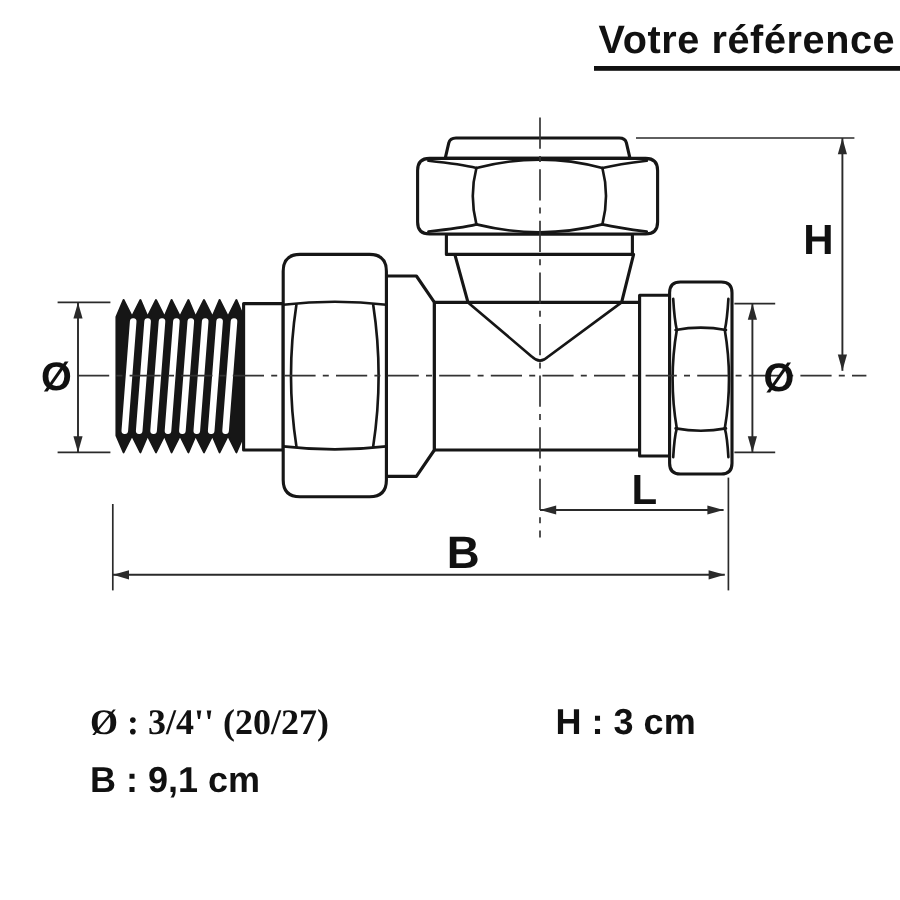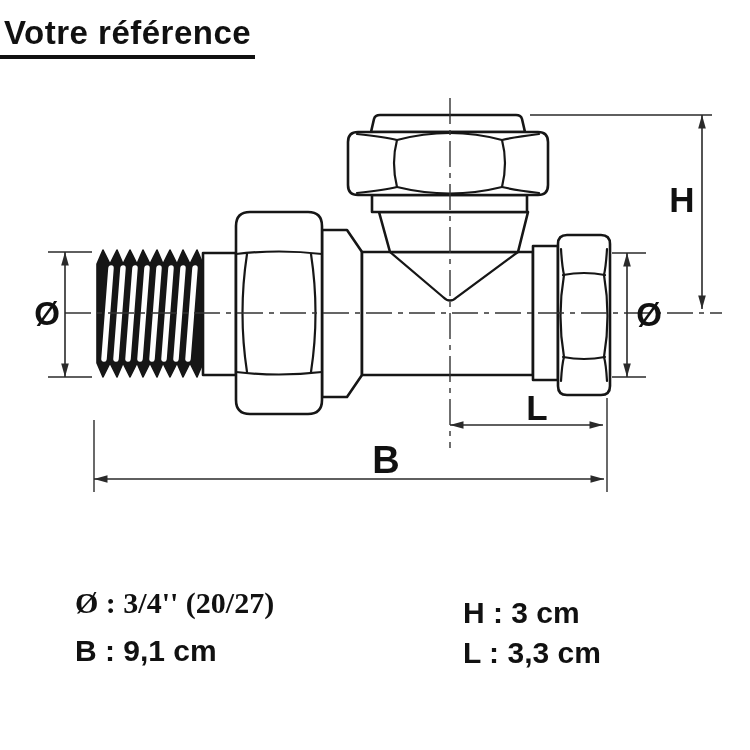--- a/index.html
+++ b/index.html
@@ -1,20 +1,20 @@
 <!DOCTYPE html>
 <html><head>
 <meta charset="utf-8">
 <style>
   html,body{margin:0;padding:0;background:#fff;}
   .stage{
     position:relative;width:750px;height:750px;background:#fff;overflow:hidden;
     font-family:"Liberation Sans", sans-serif;color:#111;
   }
-  .title-wrap{position:absolute;top:14px;left:0;right:0;text-align:left;margin:0;}
+  .title-wrap{position:absolute;top:14px;left:0;right:0;text-align:right;margin:0;}
   .title-wrap span{
     display:inline-block;font-size:33px;font-weight:bold;letter-spacing:.5px;
     border-bottom:4px solid #111;padding:0 4px 3px 4px;
   }
   svg{position:absolute;top:0;left:0;}
   .spec{position:absolute;font-size:30px;font-weight:bold;white-space:nowrap;}
   .part{fill:#fff;stroke:#161616;stroke-width:2.6;stroke-linejoin:round;}
   .detail{fill:none;stroke:#161616;stroke-width:2.2;stroke-linecap:round;}
   .threadfill{fill:#161616;stroke:#161616;stroke-width:1.6;stroke-linejoin:round;}
   .threadline{stroke:#fff;stroke-width:5.5;stroke-linecap:round;}
@@ -130,16 +130,15 @@
 
     <g>
       <line class="ext" x1="94" y1="420" x2="94" y2="492"></line>
       <line class="dim" x1="94" y1="479" x2="604" y2="479" marker-start="url(#arr)" marker-end="url(#arr)"></line>
       <text class="dimlabel" x="386" y="473" font-size="38">B</text>
     </g>
   </svg>
 
   <div class="spec" style="left:75px;top:586px;font-family:Liberation Serif, serif;">Ø : 3/4'' (20/27)</div>
   <div class="spec" style="left:75px;top:634px;">B : 9,1 cm</div>
-  <div class="spec" style="left:463px;top:586px;margin-top:10px;">H : 3 cm</div>
-  <div class="spec" style="left:463px;top:636px;">L : 3,3 cm</div>
+  <div class="spec" style="left:463px;top:586px;">H : 3 cm</div>
 
 </div>
 
 </body></html>

